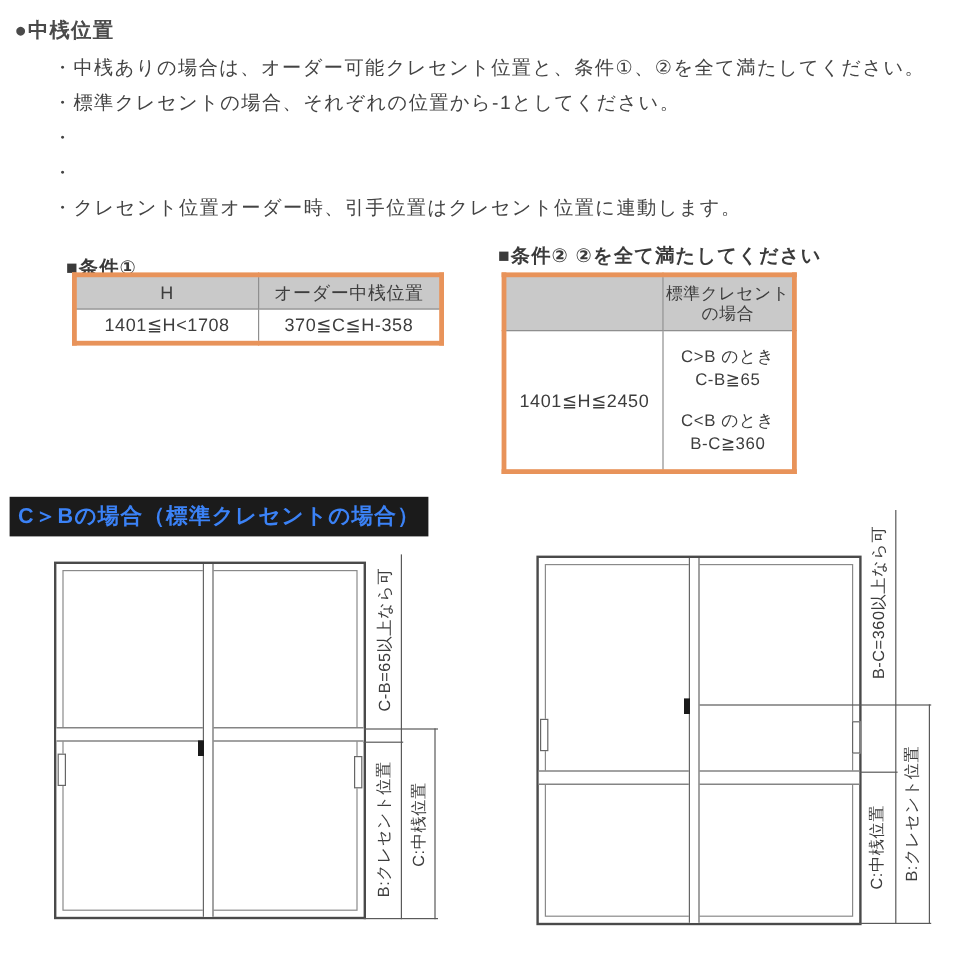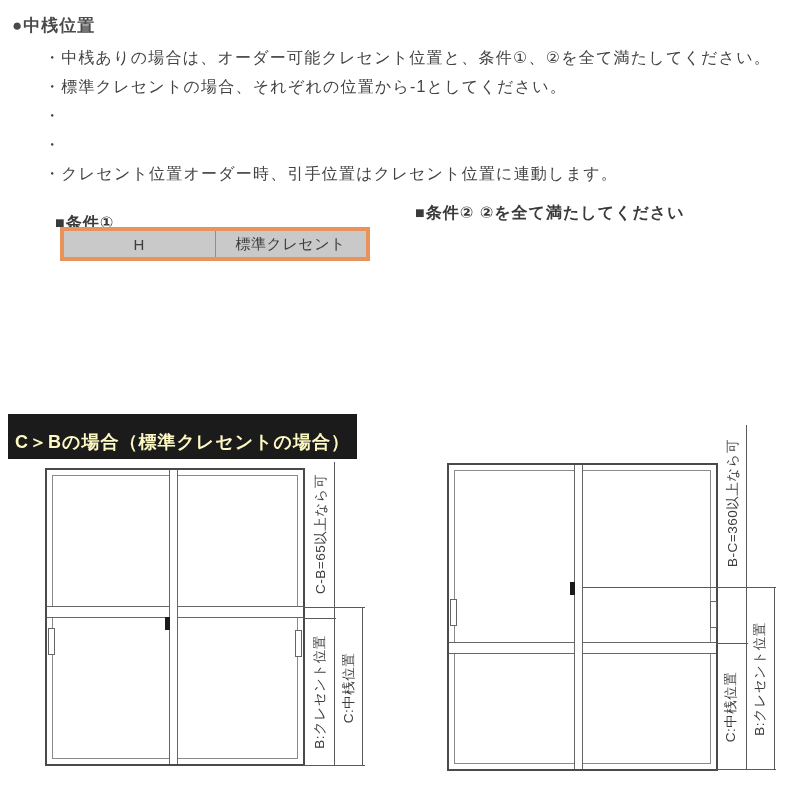--- a/index.html
+++ b/index.html
@@ -27,22 +27,22 @@
   #cond1-table{left:60px;top:227px;width:310px;border:4px solid #e8935a;}
   #cond1-table th{height:26px;}
   #cond1-table td{height:26px;}
   #cond2-table{left:418px;top:227px;width:237px;border:4px solid #e8935a;}
   #cond2-table .hd{height:44px;font-size:14px;line-height:17px;}
   #cond2-table .body-row td{height:115px;}
   .case-block{font-size:14px;line-height:19px;letter-spacing:0.5px;}
   .case-block + .case-block{margin-top:15px;}
   
   .banner{
-    position:absolute;background:#1b1b1b;color:#fef9c3;
-    font-weight:bold;padding:16px 7px 5px 7px;white-space:nowrap;
+    position:absolute;background:#1b1b1b;color:#3b82f6;
+    font-weight:bold;padding:4px 7px 5px 7px;white-space:nowrap;
   }
   #banner-left{left:8px;top:414px;font-size:18px;letter-spacing:1px;}
   #banner-right{left:430px;top:408px;font-size:19px;letter-spacing:4px;}
   
   .hline{position:absolute;height:1px;background:#5a5a5a;}
   .vline{position:absolute;width:1px;background:#5a5a5a;}
   .win-outer{position:absolute;border:2px solid #4a4a4a;background:#fff;}
   .win-inner{position:absolute;border:1px solid #8a8a8a;}
   .stile{position:absolute;background:#fff;border-left:1px solid #666;border-right:1px solid #666;z-index:3;}
   .rail{position:absolute;background:#fff;border-top:1px solid #666;border-bottom:1px solid #666;z-index:2;}
@@ -81,26 +81,54 @@
       <span class="marker">・</span>
       <span>クレセント位置オーダー時、引手位置はクレセント位置に連動します。</span>
     </div>
   </div>
 
   <div class="cond-title" style="left:55px;top:203px;margin-top:10px;">■条件①</div>
   <table class="cond-table" id="cond1-table">
     <tbody>
         <tr>
       <th class="hd">H</th>
-      <th class="hd">標準クレセント</th>
+      <th class="hd">オーダー中桟位置</th>
+    </tr>
+    <tr>
+      <td>1401≦H&lt;1708</td>
+      <td>370≦C≦H-358</td>
     </tr>
   </tbody>
     </table>
 
   <div class="cond-title" style="left:415px;top:203px;">■条件② ②を全て満たしてください</div>
+  <table class="cond-table" id="cond2-table">
+    <tbody>
+        <tr>
+      <th class="hd" style="width:130px;"></th>
+      <th class="hd" style="width:107px;">
+        <div>標準クレセント</div>
+        <div>の場合</div>
+      </th>
+    </tr>
+    <tr class="body-row">
+      <td>1401≦H≦2450</td>
+      <td>
+        <div class="case-block">
+          <div>C&gt;B のとき</div>
+          <div>C-B≧65</div>
+        </div>
+        <div class="case-block">
+          <div>C&lt;B のとき</div>
+          <div>B-C≧360</div>
+        </div>
+      </td>
+    </tr>
+  </tbody>
+    </table>
 
   <div class="banner" id="banner-left">C＞Bの場合（標準クレセントの場合）</div>
 
   <div>
     <div class="win-outer" style="left:45px;top:468px;width:256px;height:294px;"></div>
     <div class="win-inner" style="left:52px;top:475px;width:244px;height:282px;"></div>
     <div class="stile" style="left:169px;top:470px;width:7px;height:294px;"></div>
     <div class="rail" style="left:47px;top:606px;width:256px;height:10px;"></div>
     <div class="crescent" style="left:165px;top:617px;width:5px;height:13px;"></div>
     <div class="handle" style="left:48px;top:628px;width:5px;height:25px;"></div>

